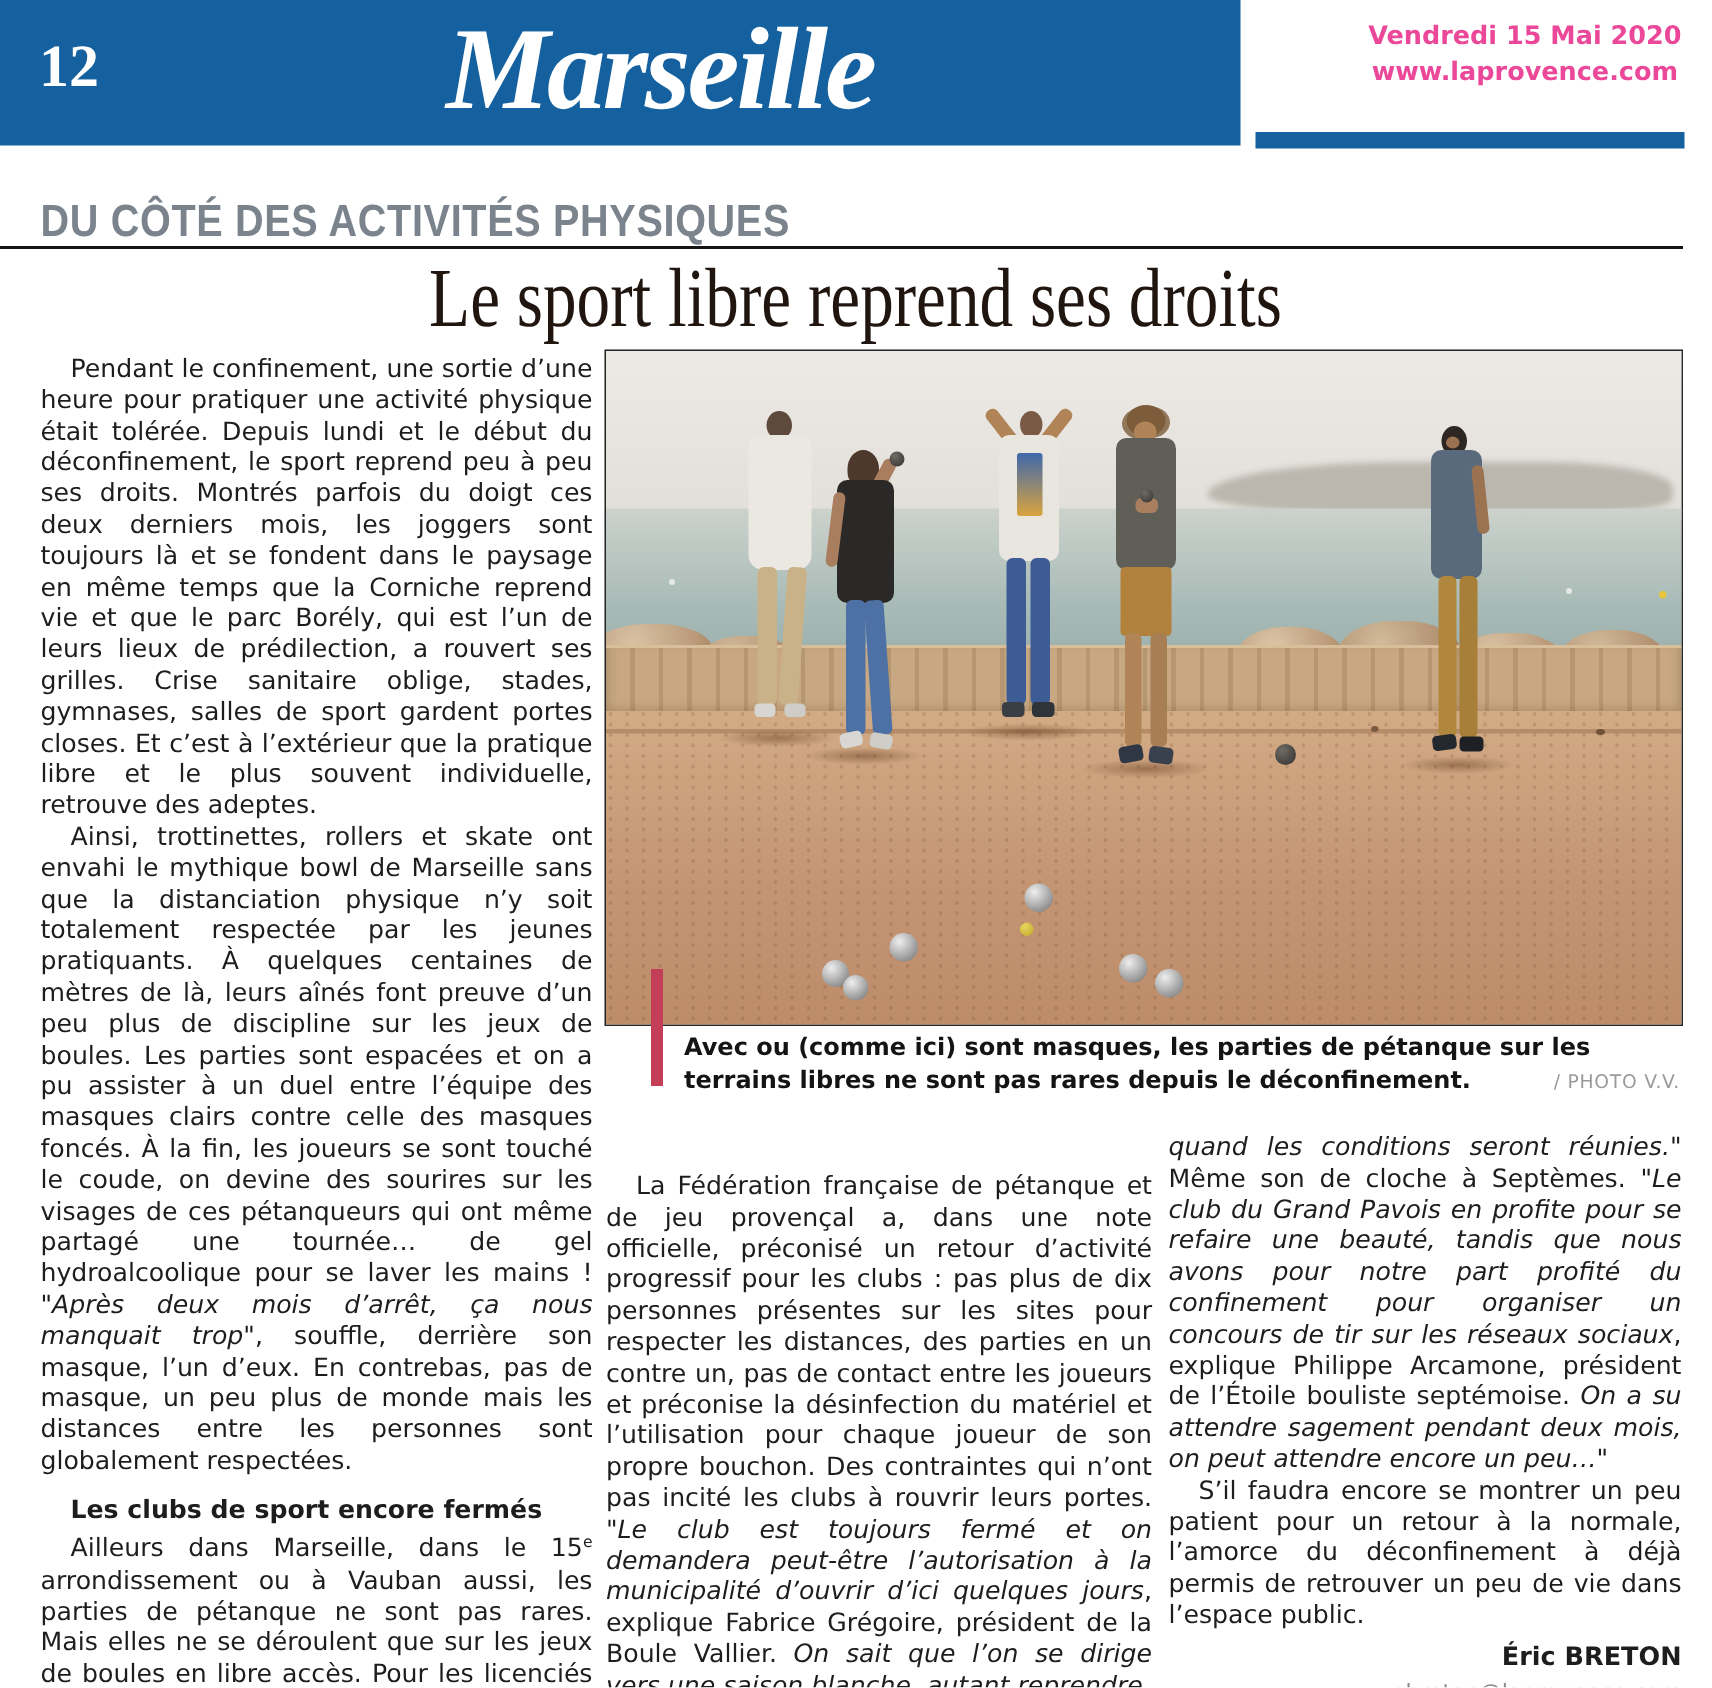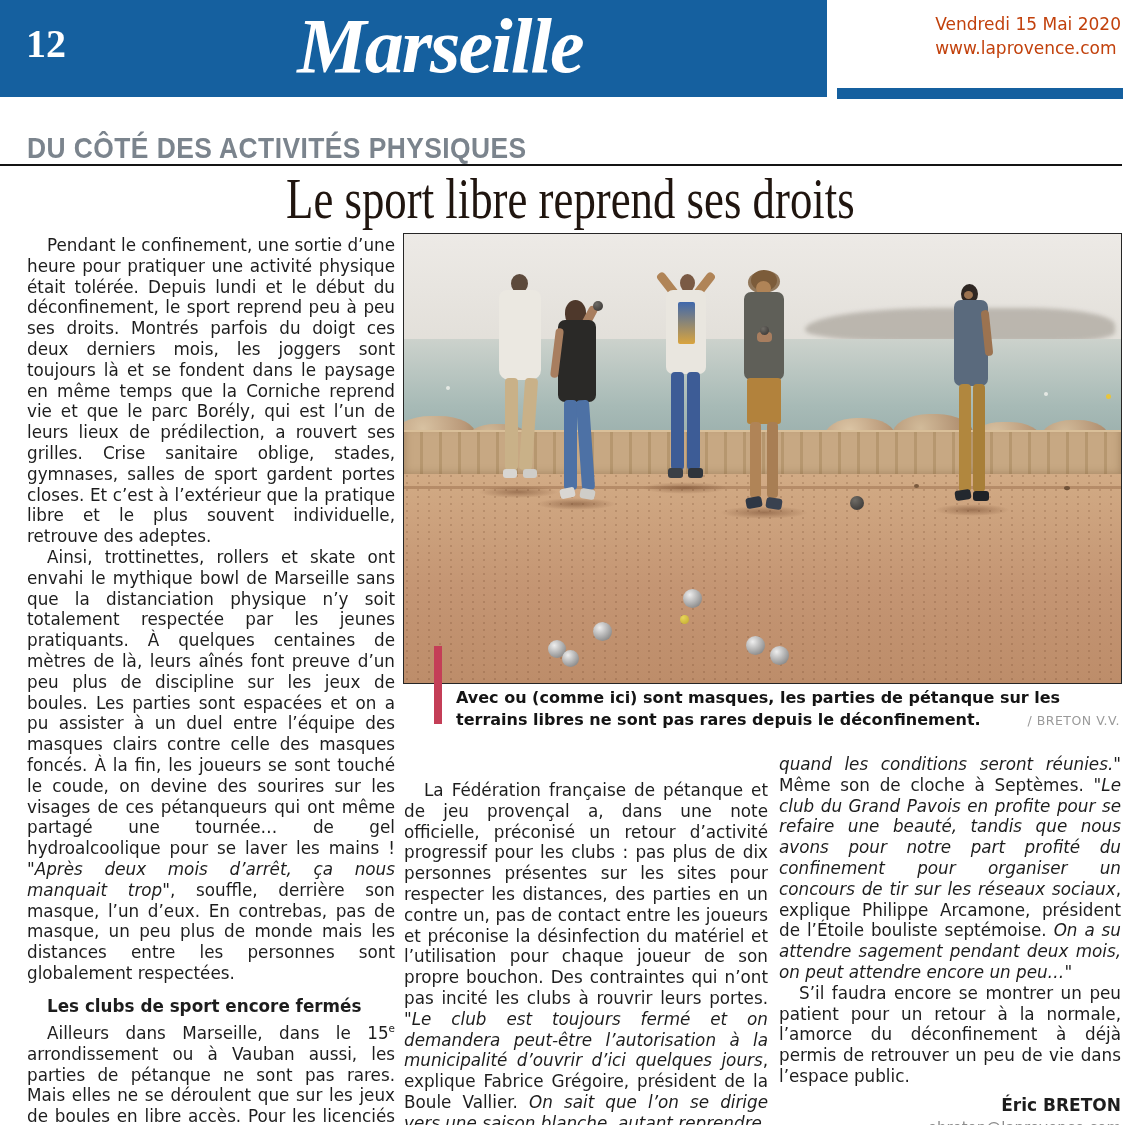--- a/index.html
+++ b/index.html
@@ -7,21 +7,21 @@
         font-family:"DejaVu Sans",sans-serif;color:#1d1d1d;}
   .abs{position:absolute;}
 
   
   #band{left:0;top:0;width:827px;height:97px;background:#15609f;}
   #pagenum{left:26px;top:24px;color:#fff;font-family:"Liberation Serif",serif;
            font-weight:bold;font-size:40px;line-height:1;}
   #masthead{left:90px;top:-4px;width:700px;text-align:center;color:#fff;
             font-family:"Liberation Serif",serif;font-style:italic;font-weight:bold;
             font-size:78px;line-height:100px;letter-spacing:-2px;}
-  #dateblock{right:20px;top:12px;text-align:left;color:#c2410c;font-size:17px;line-height:1.42;}
+  #dateblock{right:20px;top:12px;text-align:center;color:#ec4899;font-size:17px;line-height:1.42;font-weight:bold;}
   #thinbar{left:837px;top:88px;width:286px;height:11px;background:#15609f;}
 
   
   #kicker{left:27px;top:131px;font-weight:bold;font-size:30px;line-height:1.1;
           color:#7b848d;transform:scaleX(0.88);transform-origin:left;letter-spacing:0.5px;
           font-family:"Liberation Sans","DejaVu Sans",sans-serif;white-space:nowrap;}
   #kicker-rule{left:0;top:164px;width:1122px;height:2px;background:#141414;}
   #headline{left:0;top:170px;width:1141px;text-align:center;color:#20150f;
             font-family:"Liberation Serif",serif;font-size:56px;line-height:58px;}
   #headline .squeeze{display:inline-block;transform:scaleX(0.8);transform-origin:center;white-space:nowrap;}
@@ -178,21 +178,21 @@
     <div class="abs boule" style="left:189px;top:388px;width:19px;height:19px;"></div>
     <div class="abs boule" style="left:144px;top:406px;width:18px;height:18px;"></div>
     <div class="abs boule" style="left:158px;top:416px;width:17px;height:17px;"></div>
     <div class="abs boule" style="left:342px;top:402px;width:19px;height:19px;"></div>
     <div class="abs boule" style="left:366px;top:412px;width:19px;height:19px;"></div>
   </div>
 
   <div class="abs" id="redbar"></div>
   <div class="abs" id="caption">
     <span>Avec ou (comme ici) sont masques, les parties de pétanque sur les terrains libres ne sont pas rares depuis le déconfinement.</span>
-    <span id="credit">/ BRETON V.V.</span>
+    <span id="credit">/ PHOTO V.V.</span>
   </div>
 
   <div class="abs col" id="midcol">
     <p><span>La Fédération française de pétanque et de jeu provençal a, dans une note officielle, préconisé un retour d’activité progressif pour les clubs : pas plus de dix personnes présentes sur les sites pour respecter les distances, des parties en un contre un, pas de contact entre les joueurs et préconise la désinfection du matériel et l’utilisation pour chaque joueur de son propre bouchon. Des contraintes qui n’ont pas incité les clubs à rouvrir leurs portes. "</span><span class="it">Le club est toujours fermé et on demandera peut-être l’autorisation à la municipalité d’ouvrir d’ici quelques jours</span><span>, explique Fabrice Grégoire, président de la Boule Vallier. </span><span class="it">On sait que l’on se dirige vers une saison blanche, autant reprendre</span></p>
   </div>
 
   <div class="abs col" id="rightcol">
     <p style="text-indent:0;"><span class="it">quand les conditions seront réunies."</span><span> Même son de cloche à Septèmes. "</span><span class="it">Le club du Grand Pavois en profite pour se refaire une beauté, tandis que nous avons pour notre part profité du confinement pour organiser un concours de tir sur les réseaux sociaux</span><span>, explique Philippe Arcamone, président de l’Étoile bouliste septémoise. </span><span class="it">On a su attendre sagement pendant deux mois, on peut attendre encore un peu…"</span></p>
     <p><span>S’il faudra encore se montrer un peu patient pour un retour à la normale, l’amorce du déconfinement à déjà permis de retrouver un peu de vie dans l’espace public.</span></p>
     <div class="byline">Éric BRETON</div>

